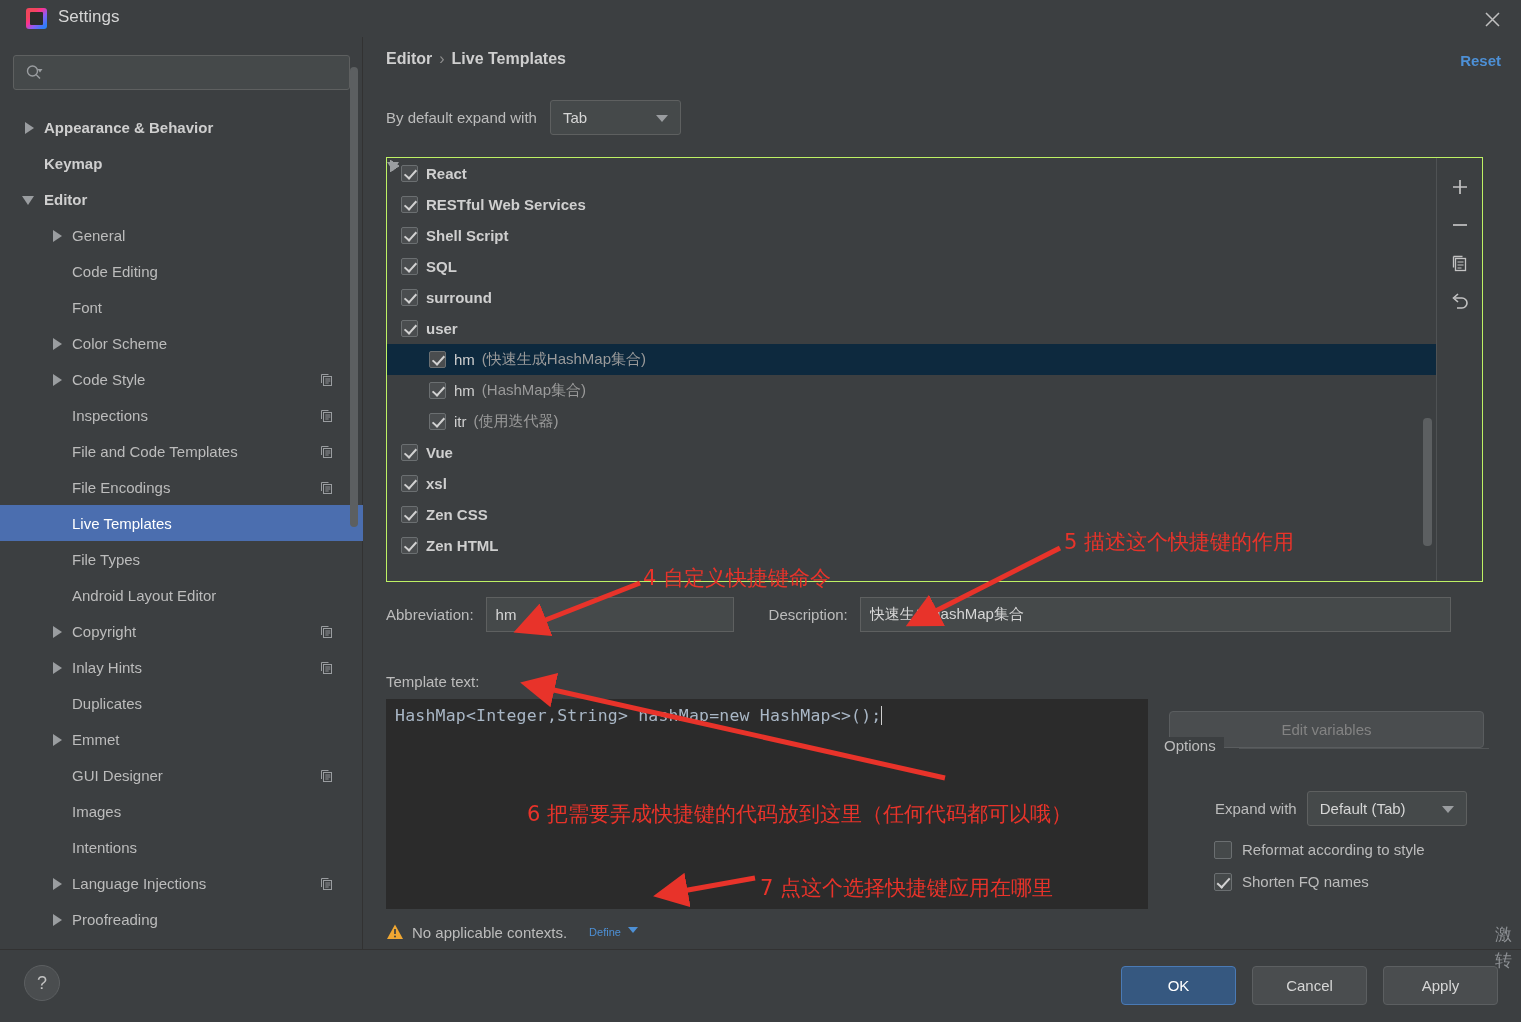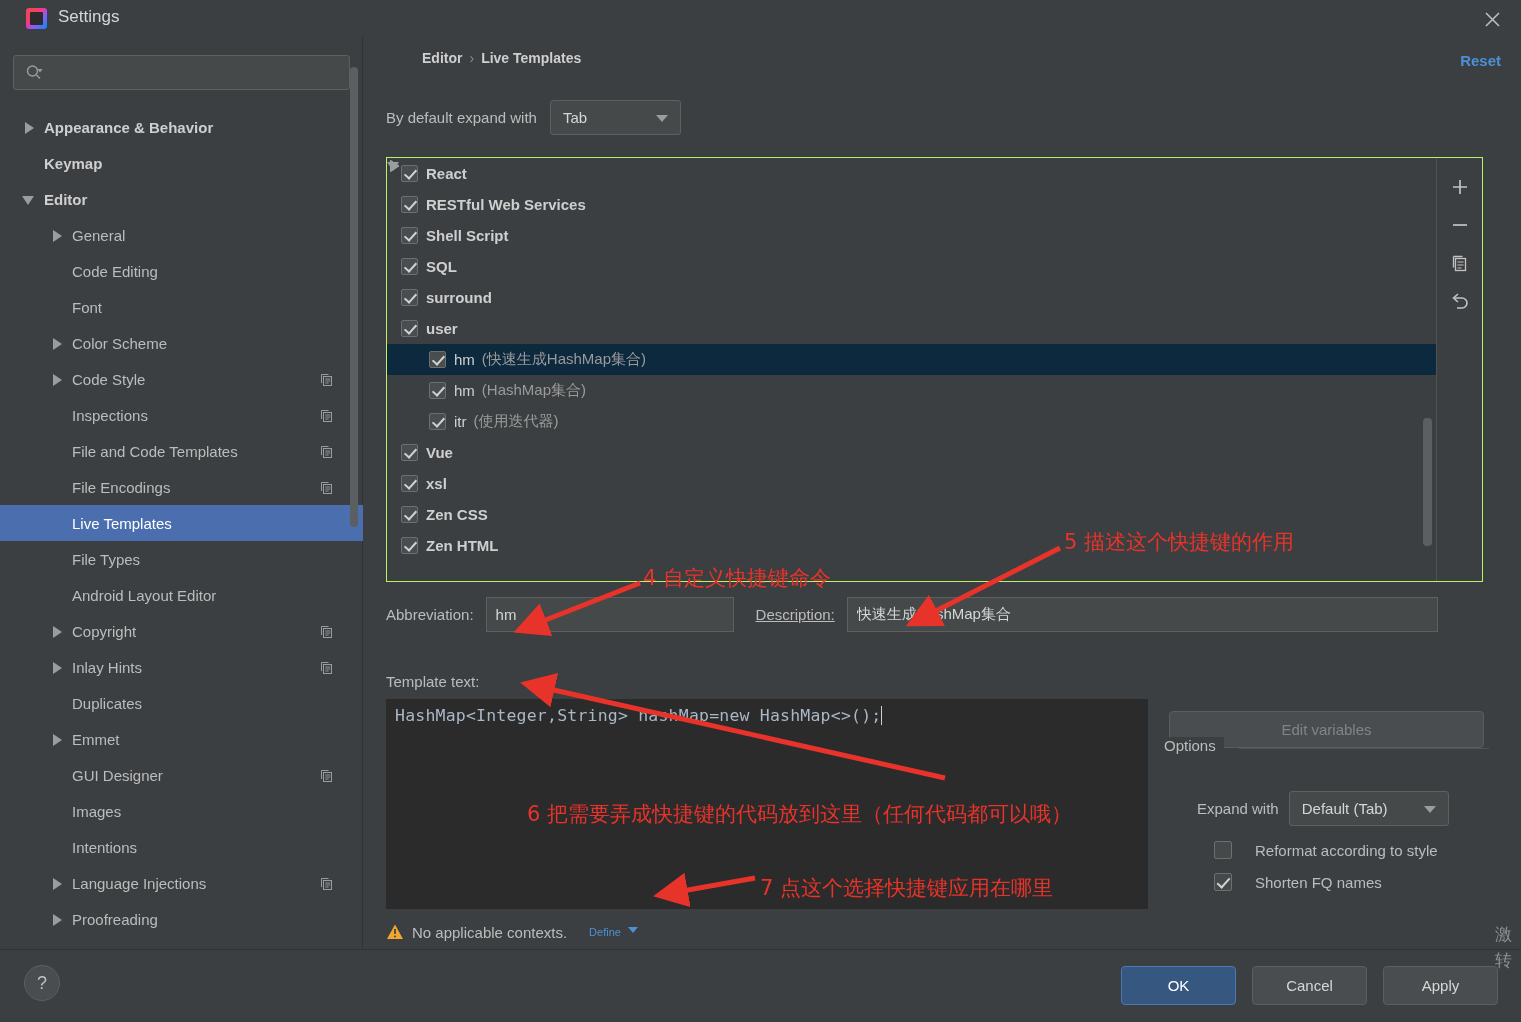--- a/index.html
+++ b/index.html
@@ -91,21 +91,21 @@
     width: 13px; height: 13px; color: #9a9da0;
   }
   .sb-scroll {
     position: absolute; right: 4px; top: 30px; width: 8px; height: 460px;
     background: #5c5f61; border-radius: 4px;
   }
 
   
   .content { position: absolute; left: 364px; top: 37px; width: 1157px; height: 912px; }
   .breadcrumb {
-    position: absolute; left: 22px; top: 13px; font-size: 14px; font-weight: bold; color: #cfcfcf; margin-left: 36px;
+    position: absolute; left: 22px; top: 13px; font-size: 16px; font-weight: bold; color: #cfcfcf;
   }
   .breadcrumb .sep { font-weight: normal; color: #8d8d8d; margin: 0 7px; }
   .reset-link {
     position: absolute; right: 20px; top: 15px; color: #4d90d6;
     font-size: 15px; font-weight: bold; cursor: pointer;
   }
   .expandrow { position: absolute; left: 22px; top: 63px; display: flex; align-items: center; }
   .expandrow .lbl { font-size: 15px; color: #bcbcbc; margin-right: 13px; }
   .combo {
     height: 35px; background: #45494a; border: 1px solid #5e6060; border-radius: 3px;
@@ -155,21 +155,21 @@
   
   .fieldrow { position: absolute; left: 22px; top: 560px; width: 1097px; display: flex; align-items: center; }
   .flabel { font-size: 15px; color: #bcbcbc; }
   .ftext {
     height: 35px; background: #45494a; border: 1px solid #5e6060;
     color: #d6d6d6; font-size: 15px; padding: 0 9px; outline: none;
     font-family: "Liberation Sans", sans-serif;
   }
   #abbrev-input { width: 248px; margin-left: 12px; }
   #desc-input { width: 591px; margin-left: 12px; }
-  #desc-label { margin-left: 22px; text-decoration: underline; }
+  #desc-label { margin-left: 35px; }
 
   .tmpl-label { position: absolute; left: 22px; top: 636px; font-size: 15px; color: #bcbcbc; }
   .tmpl-area {
     position: absolute; left: 22px; top: 662px; width: 762px; height: 210px;
     background: #2b2b2b; border: 1px solid #2b2b2b;
     padding: 6px 8px 0 8px; overflow: hidden;
   }
   .tmpl-code {
     font-family: "DejaVu Sans Mono", "Liberation Mono", monospace;
     font-size: 16.5px; color: #a9b7c6; white-space: pre; letter-spacing: 0.2px;
@@ -197,24 +197,24 @@
     color: #838383; font-size: 15px; cursor: default;
   }
   .optbox { position: absolute; left: 800px; top: 700px; width: 325px; height: 160px; }
   .opt-legend {
     position: absolute; left: 0; top: 0; font-size: 15px; color: #bcbcbc;
     background: #3c3f41; padding-right: 8px;
   }
   .opt-line {
     position: absolute; left: 75px; top: 11px; right: 0; height: 1px; background: #515456;
   }
-  .opt-expand { position: absolute; left: 33px; top: 54px; display: flex; align-items: center; }
+  .opt-expand { position: absolute; left: 51px; top: 54px; display: flex; align-items: center; }
   .opt-expand .lbl { font-size: 15px; color: #bcbcbc; margin-right: 10px; }
   #combo-expand-with { width: 160px; }
-  .opt-check { position: absolute; left: 50px; display: flex; align-items: center; cursor: pointer; gap: 13px; }
+  .opt-check { position: absolute; left: 50px; display: flex; cursor: pointer; }
   .opt-check .cbx {
     width: 18px; height: 18px; border: 1px solid #6b6f71; background: #45494a;
     border-radius: 2px; position: relative; margin-right: 10px;
   }
   .opt-check .cbx.checked:after {
     content: ""; position: absolute; left: 5px; top: 1px; width: 5px; height: 11px;
     border: solid #d2d2d2; border-width: 0 2px 2px 0; transform: rotate(42deg);
   }
   .opt-check .txt { font-size: 15px; color: #bcbcbc; }
   #opt-reformat { top: 104px; }

